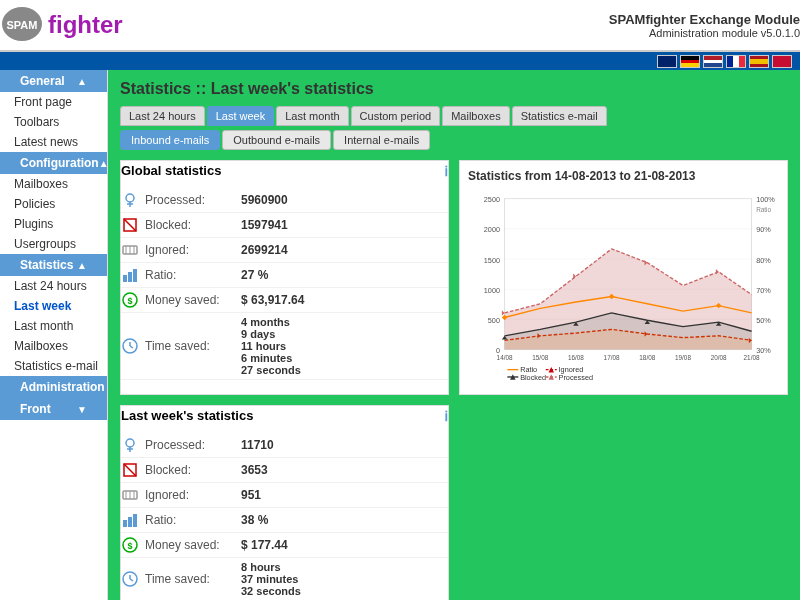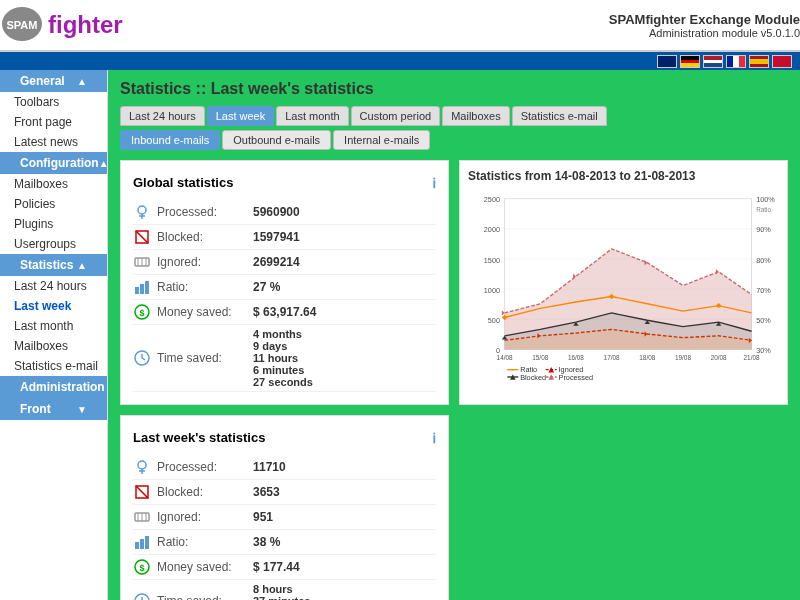--- a/index.html
+++ b/index.html
@@ -43,21 +43,21 @@
 
     
     .subtabs-row { display: flex; gap: 2px; margin-bottom: 10px; }
     .subtab { padding: 3px 10px; background: #e8e8e8; border: 1px solid #bbb; border-radius: 3px; cursor: pointer; font-size: 11px; color: #333; }
     .subtab.active { background: #5b9bd5; color: white; border-color: #5b9bd5; }
 
     
     .content-grid { display: grid; grid-template-columns: 1fr 1fr; gap: 10px; }
 
     
-    .stats-panel { background: white; border: 1px solid #ddd; padding: 12px; }
+    .stats-panel { background: white; border: 1px solid #ddd; padding: 0; }
     .stats-title { font-weight: bold; font-size: 13px; margin-bottom: 8px; display: flex; justify-content: space-between; align-items: center; }
     .info-icon { color: #5b9bd5; font-size: 14px; cursor: pointer; }
     .stat-row { display: flex; align-items: center; gap: 6px; padding: 3px 0; border-bottom: 1px solid #f0f0f0; }
     .stat-icon { width: 18px; height: 18px; flex-shrink: 0; display: flex; align-items: center; justify-content: center; }
     .stat-label { color: #555; min-width: 90px; }
     .stat-value { font-weight: bold; color: #333; }
 
     
     .chart-panel { background: white; border: 1px solid #ddd; padding: 8px; }
     .chart-title { font-size: 12px; font-weight: bold; color: #333; margin-bottom: 5px; }
@@ -102,22 +102,22 @@
 
 <div class="layout">
 
   <div class="sidebar">
 
     <div class="sidebar-section">
       <div class="sidebar-header">
         <span>General</span>
         <span class="chevron">▲</span>
       </div>
+      <div class="sidebar-item">Front page</div>
       <div class="sidebar-item">Toolbars</div>
-      <div class="sidebar-item">Front page</div>
       <div class="sidebar-item">Latest news</div>
     </div>
 
     <div class="sidebar-section">
       <div class="sidebar-header">
         <span>Configuration</span>
         <span class="chevron">▲</span>
       </div>
       <div class="sidebar-item">Mailboxes</div>
       <div class="sidebar-item">Policies</div>

